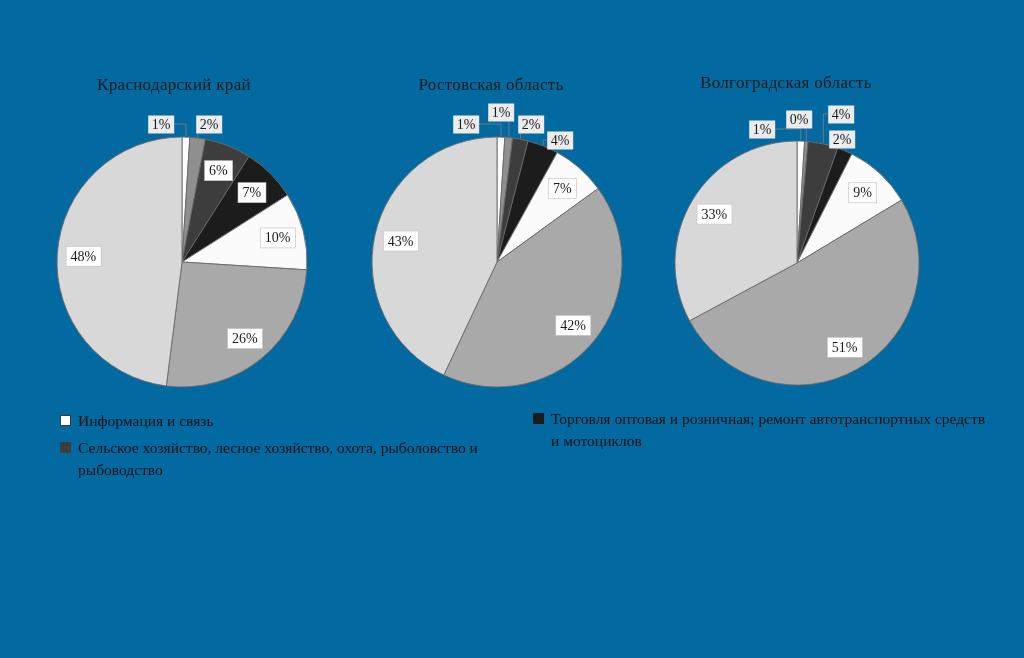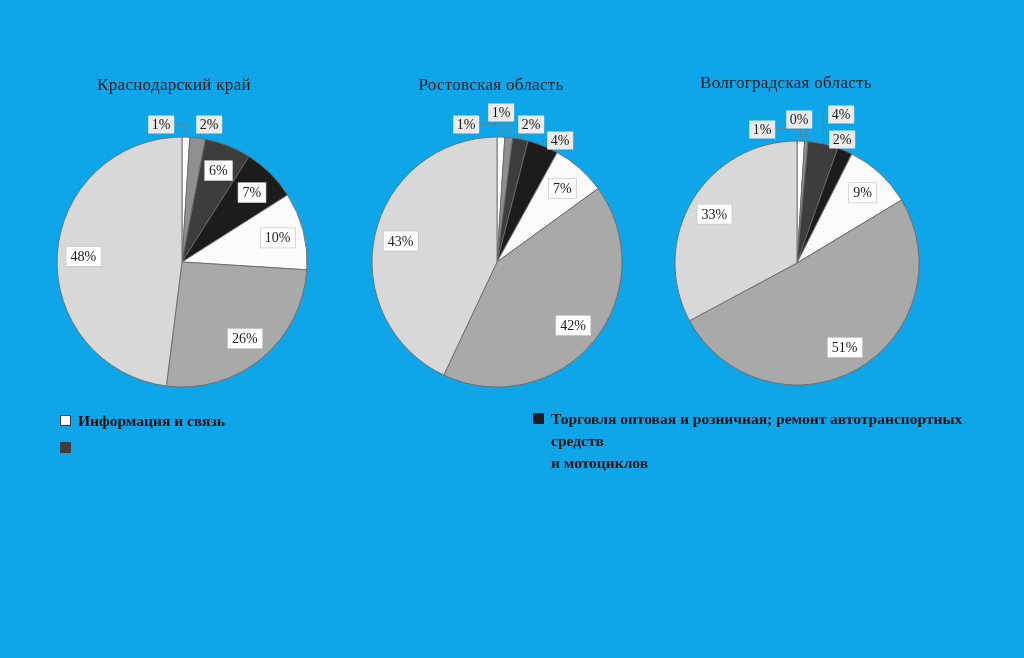--- a/index.html
+++ b/index.html
@@ -1,25 +1,25 @@
 <!DOCTYPE html>
 <html><head>
 <meta charset="utf-8">
 <style>
   html,body{margin:0;padding:0;background:#ffffff;}
-  #canvas{position:relative;width:1024px;height:658px;background:#0ea5e9;overflow:hidden;
+  #canvas{position:relative;width:1024px;height:658px;background:#0369a1;overflow:hidden;
           font-family:"Liberation Serif","DejaVu Serif",serif;}
   #chart-svg{position:absolute;left:0;top:0;}
   #chart-svg text{font-family:"Liberation Serif","DejaVu Serif",serif;fill:#1b1b1b;}
   #chart-svg text.ctitle{font-size:17px;letter-spacing:.3px;}
   #chart-svg text.plabel{font-size:14px;}
   .legend-col{position:absolute;}
   #legend-left{left:60px;top:410px;width:600px;}
   #legend-right{left:533px;top:408px;width:480px;}
-  .li{display:flex;align-items:flex-start;margin-bottom:5px;font-weight:bold;}
+  .li{display:flex;align-items:flex-start;margin-bottom:5px;}
   .sq{width:11px;height:11px;flex:none;margin:5px 7px 0 0;box-sizing:border-box;}
   .lt{white-space:pre-line;font-size:15.5px;line-height:22px;color:#111111;}
 </style>
 </head>
 <body>
 
 <div id="canvas">
 
   <svg id="chart-svg" width="1024" height="658" viewBox="0 0 1024 658">
     <text class="ctitle" x="174" y="90" text-anchor="middle">Краснодарский край</text>
@@ -108,20 +108,22 @@
       </g>
   </svg>
 
   <div class="legend-col" id="legend-left">
       <div class="li">
         <span class="sq" style="background: rgb(253, 253, 253); border: 1px solid rgb(58, 58, 58);"></span>
         <div class="lt">Информация и связь</div>
       </div>
       <div class="li">
         <span class="sq" style="background: rgb(61, 61, 61); border: 1px solid rgb(61, 61, 61);"></span>
+        <div class="lt">Сельское хозяйство, лесное хозяйство, охота, рыболовство и
+рыбоводство</div>
       </div>
     </div>
   <div class="legend-col" id="legend-right">
       <div class="li">
         <span class="sq" style="background: rgb(28, 28, 28); border: 1px solid rgb(28, 28, 28);"></span>
         <div class="lt">Торговля оптовая и розничная; ремонт автотранспортных средств
 и мотоциклов</div>
       </div>
     </div>
 

